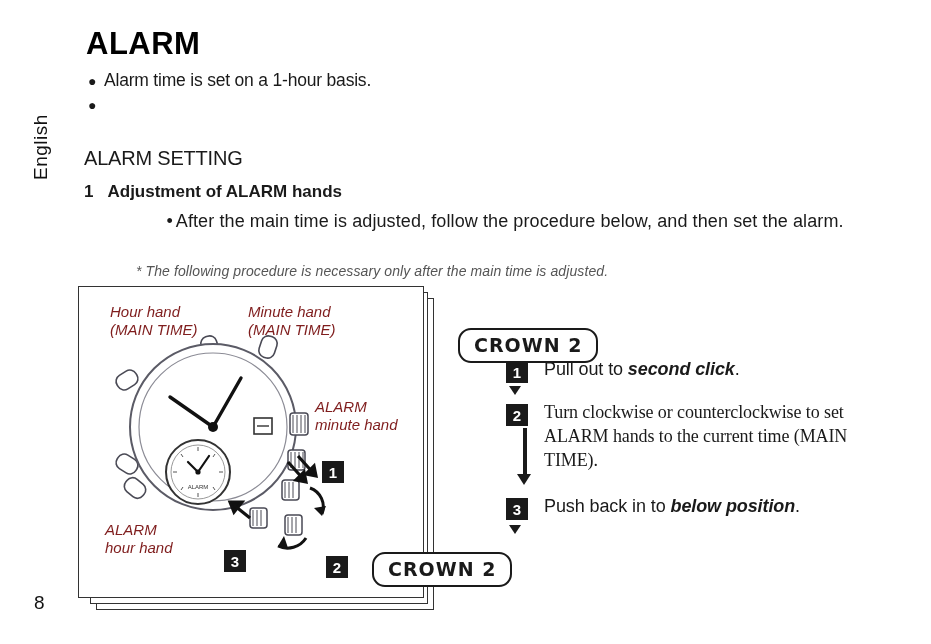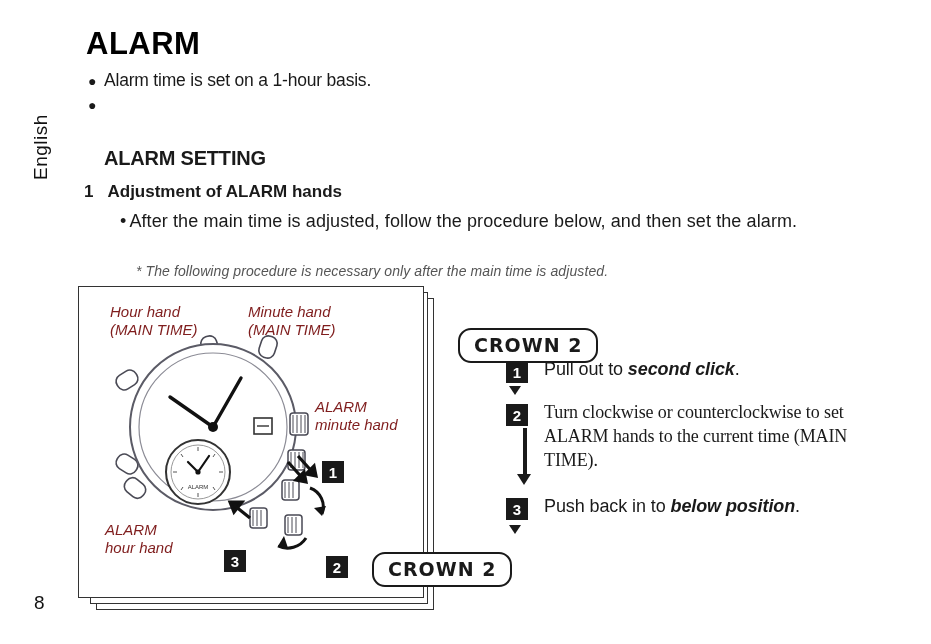--- a/index.html
+++ b/index.html
@@ -67,41 +67,41 @@
   .bullet-dot {
     width: 16px;
     font-size: 14px;
     line-height: 1;
   }
   .h-alarm-setting {
     position: absolute;
     left: 84px;
     top: 147px;
     font-size: 20px;
-    font-weight: bold;
+    font-weight: normal;
     letter-spacing: -0.2px;
-    margin-left: 20px;
   }
   .step-one {
     position: absolute;
     left: 84px;
     top: 182px;
     font-size: 17px;
     font-weight: bold;
     display: flex;
     gap: 14px;
   }
   .note-para {
     position: absolute;
     left: 120px;
     top: 210px;
     width: 770px;
     font-size: 18px;
     line-height: 1.32;
     letter-spacing: 0.1px;
+    text-align: center;
   }
   .note-para .lead {
     margin-right: 3px;
   }
   .italic-note {
     position: absolute;
     left: 136px;
     top: 263px;
     font-size: 14px;
     font-style: italic;

